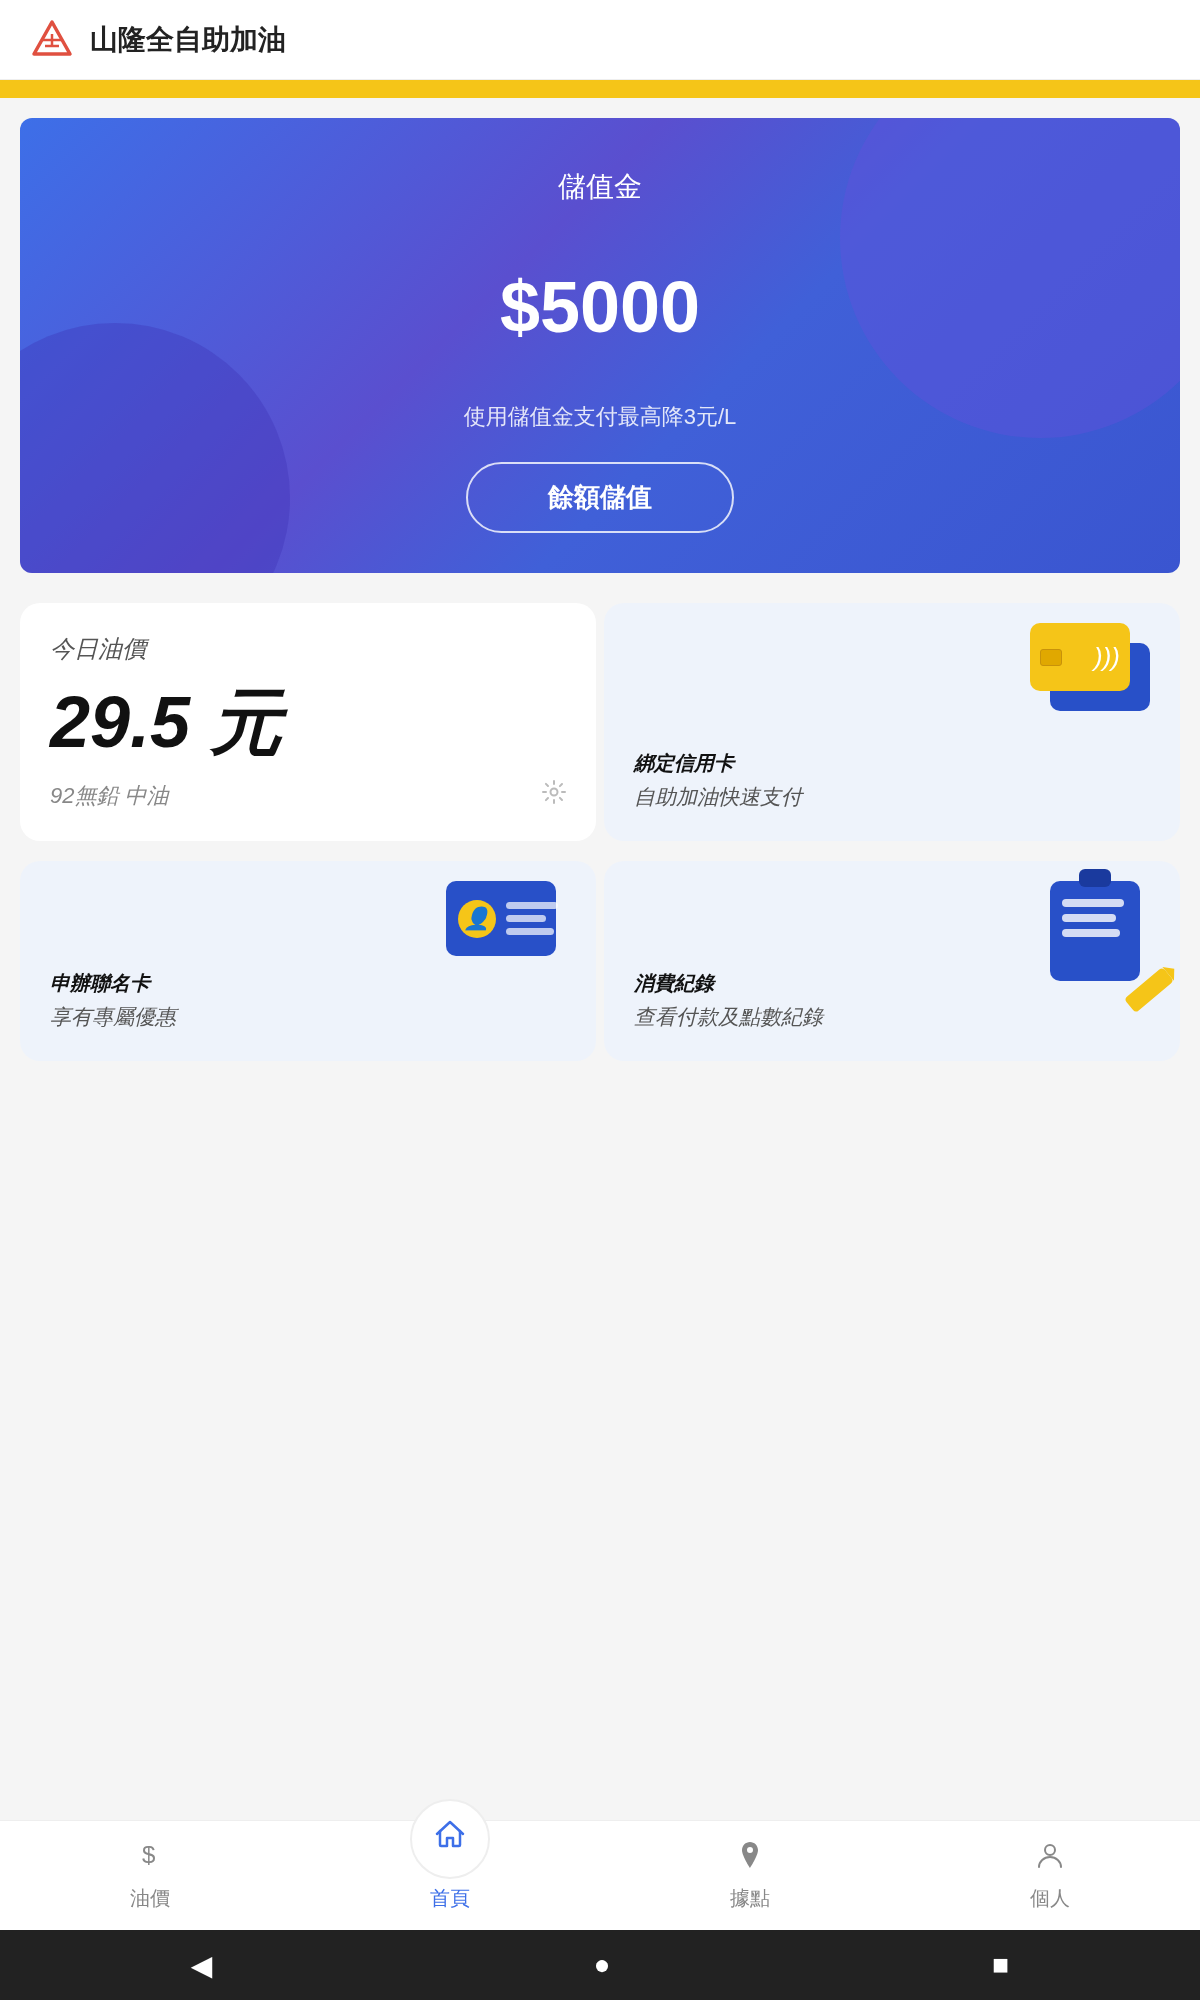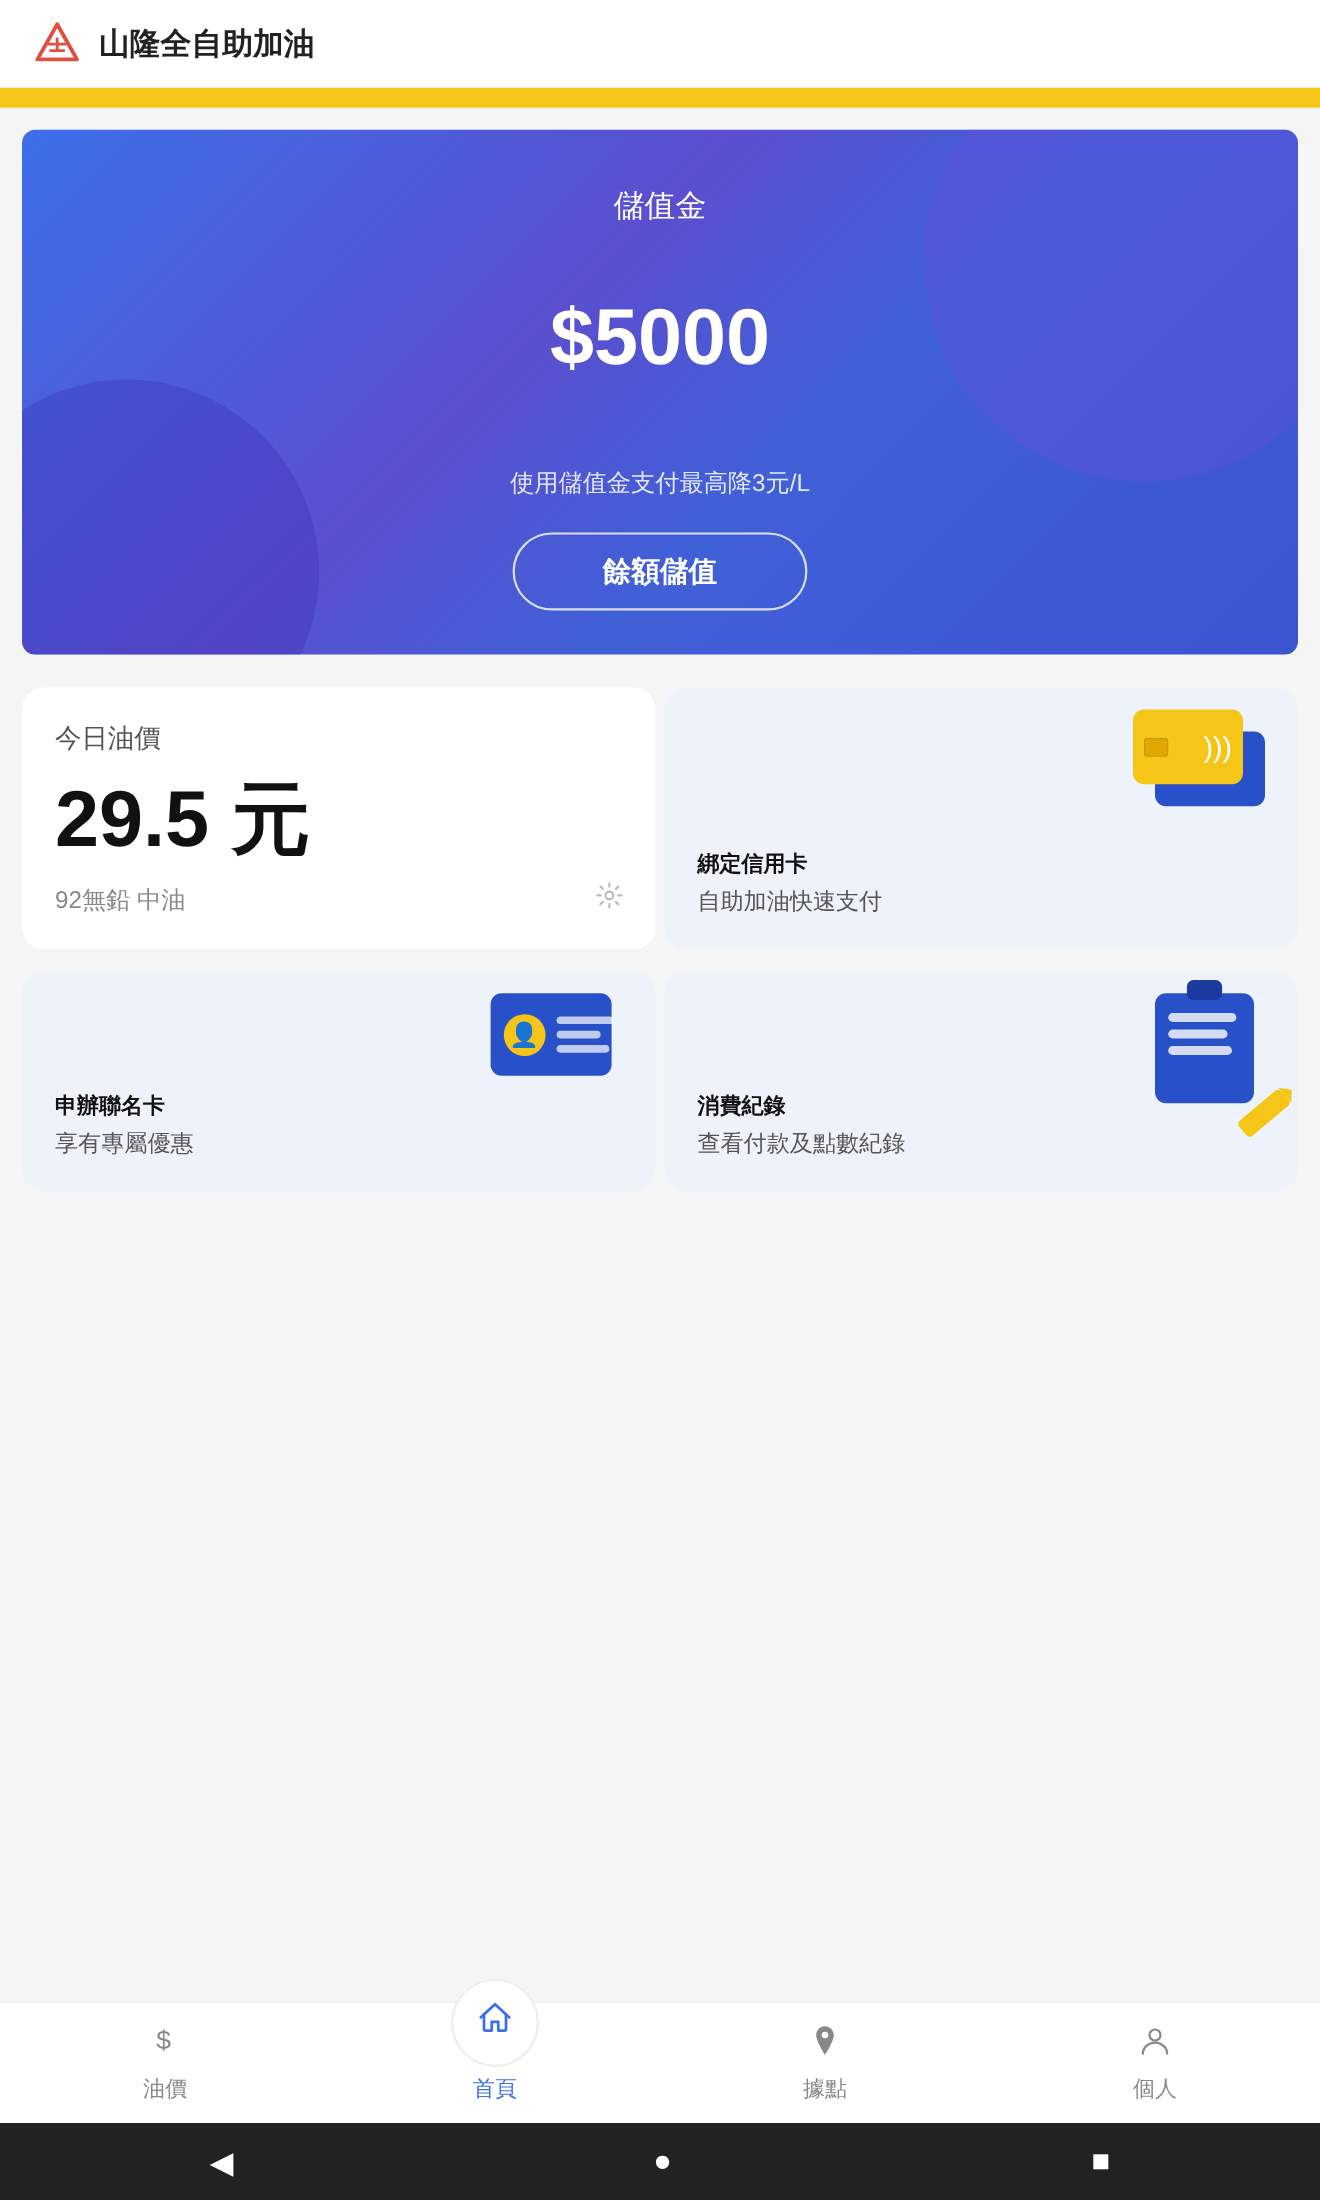--- a/index.html
+++ b/index.html
@@ -88,21 +88,21 @@
       z-index: 1;
       margin-bottom: 60px;
     }
     .balance-amount {
       color: #fff;
       font-size: 72px;
       font-weight: 700;
       text-align: center;
       position: relative;
       z-index: 1;
-      margin-bottom: 76px;
+      margin-bottom: 54px;
     }
     .balance-note {
       color: rgba(255,255,255,0.85);
       font-size: 22px;
       text-align: center;
       position: relative;
       z-index: 1;
       margin-bottom: 30px;
     }
     .balance-btn {
@@ -119,20 +119,21 @@
       z-index: 1;
       font-weight: 700;
     }
 
     
     .cards-grid {
       display: grid;
       grid-template-columns: 1fr 1fr;
       gap: 8px;
       margin-bottom: 20px;
+      font-style: italic;
     }
 
     .card {
       background: #fff;
       border-radius: 20px;
       padding: 30px;
       position: relative;
     }
 
     

